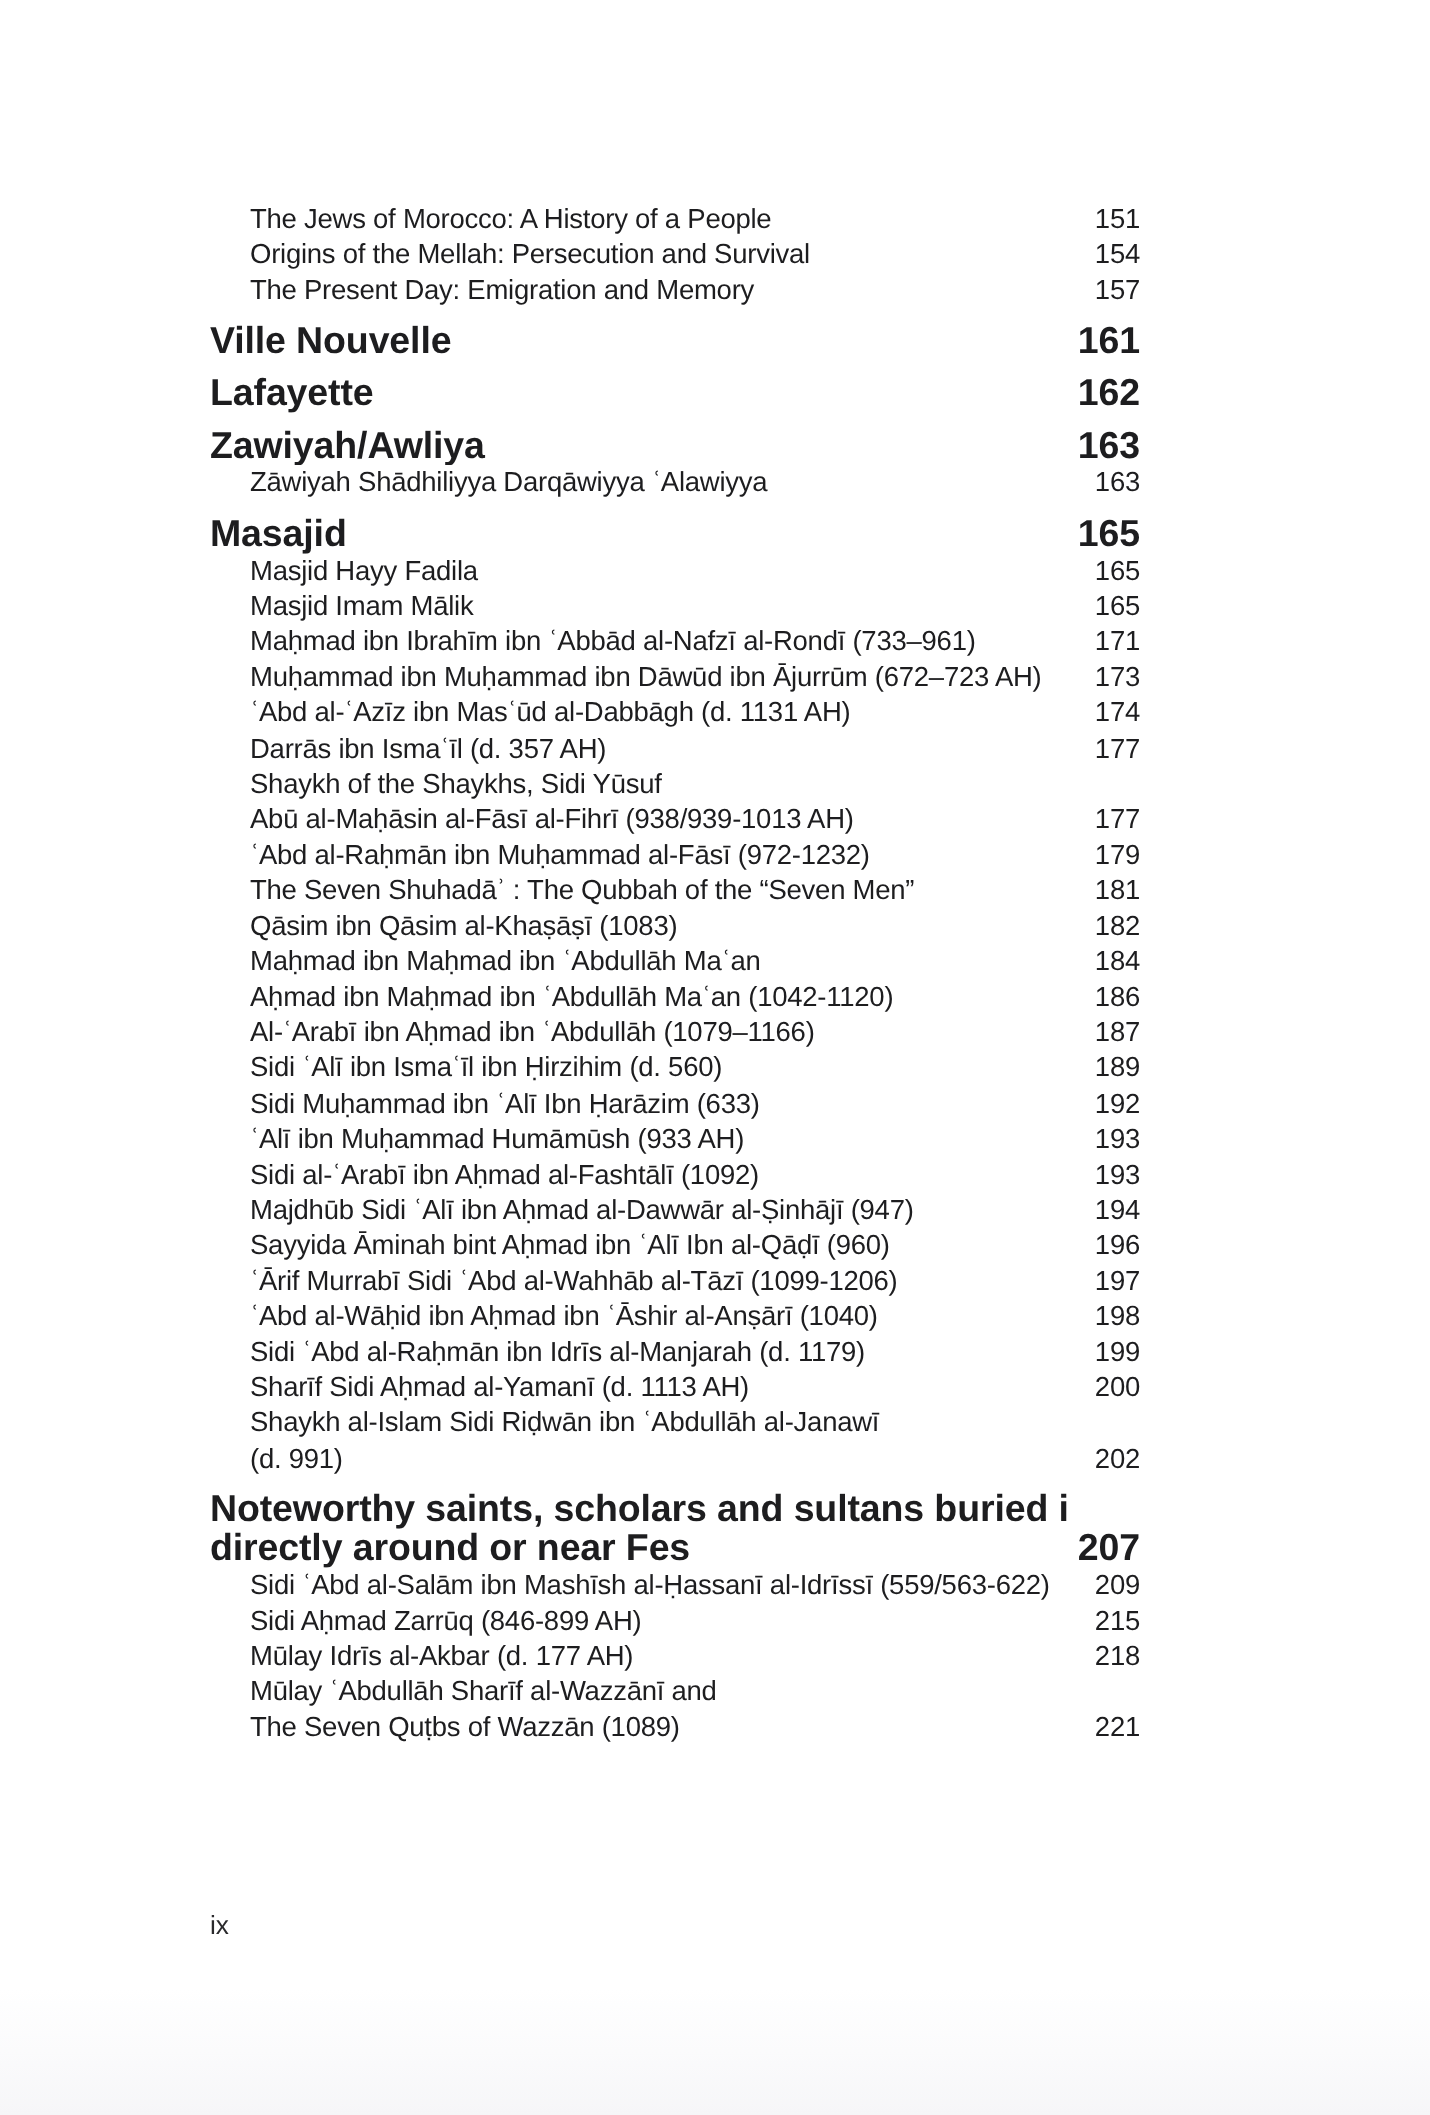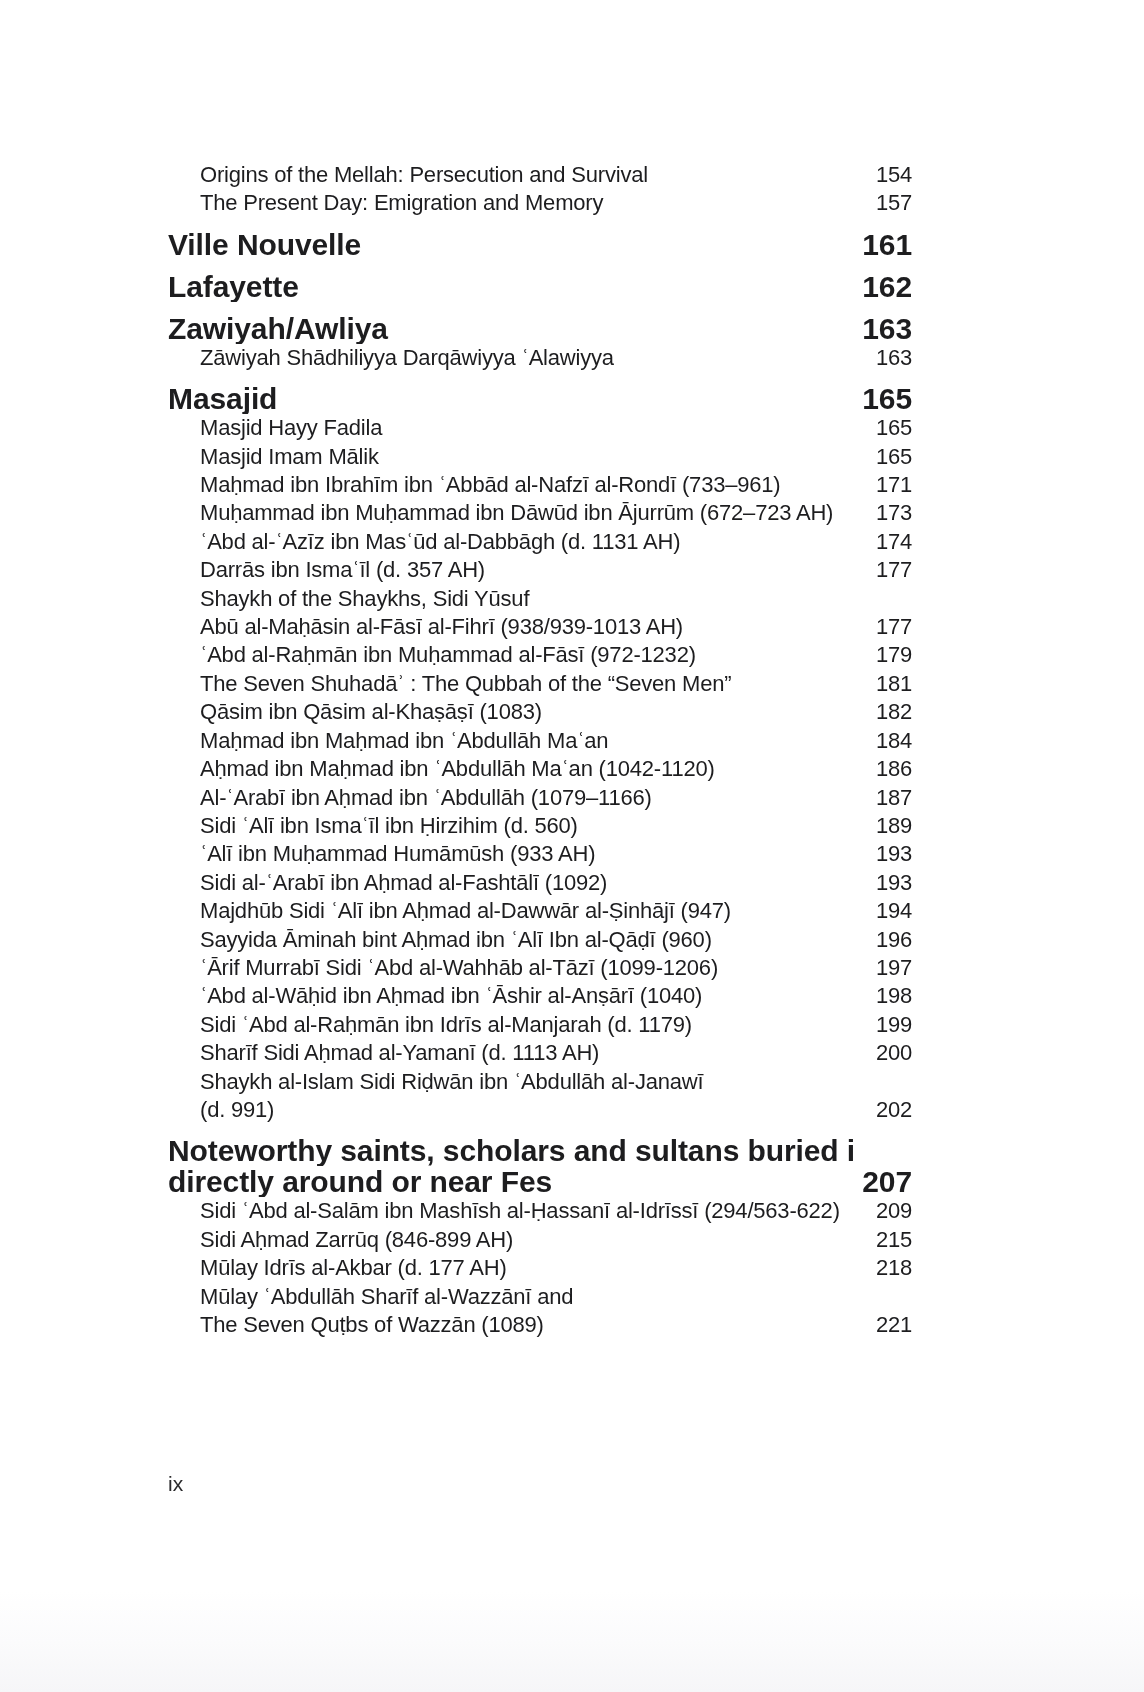--- a/index.html
+++ b/index.html
@@ -46,20 +46,24 @@
     line-height: 26px;
     color: #2a2a2c;
   }
 </style>
 </head>
 <body>
 
 <div class="page">
   <div class="toc" id="toc-list">
       <div class="row lvl1">
+    <span class="title">The Jews of Morocco: A History of a People</span>
+    <span class="pageno">151</span>
+  </div>
+      <div class="row lvl1">
     <span class="title">Origins of the Mellah: Persecution and Survival</span>
     <span class="pageno">154</span>
   </div>
       <div class="row lvl1">
     <span class="title">The Present Day: Emigration and Memory</span>
     <span class="pageno">157</span>
   </div>
       <div class="row heading">
     <span class="title">Ville Nouvelle</span>
     <span class="pageno">161</span>
@@ -134,20 +138,24 @@
   </div>
       <div class="row lvl1">
     <span class="title">Al-ʿArabī ibn Aḥmad ibn ʿAbdullāh (1079–1166)</span>
     <span class="pageno">187</span>
   </div>
       <div class="row lvl1">
     <span class="title">Sidi ʿAlī ibn Ismaʿīl ibn Ḥirzihim (d. 560)</span>
     <span class="pageno">189</span>
   </div>
       <div class="row lvl1">
+    <span class="title">Sidi Muḥammad ibn ʿAlī Ibn Ḥarāzim (633)</span>
+    <span class="pageno">192</span>
+  </div>
+      <div class="row lvl1">
     <span class="title">ʿAlī ibn Muḥammad Humāmūsh (933 AH)</span>
     <span class="pageno">193</span>
   </div>
       <div class="row lvl1">
     <span class="title">Sidi al-ʿArabī ibn Aḥmad al-Fashtālī (1092)</span>
     <span class="pageno">193</span>
   </div>
       <div class="row lvl1">
     <span class="title">Majdhūb Sidi ʿAlī ibn Aḥmad al-Dawwār al-Ṣinhājī (947)</span>
     <span class="pageno">194</span>
@@ -182,21 +190,21 @@
   </div>
       <div class="row heading">
     <span class="title">Noteworthy saints, scholars and sultans buried in the provinces</span>
     <span class="pageno"></span>
   </div>
       <div class="row heading cont">
     <span class="title">directly around or near Fes</span>
     <span class="pageno">207</span>
   </div>
       <div class="row lvl1">
-    <span class="title">Sidi ʿAbd al-Salām ibn Mashīsh al-Ḥassanī al-Idrīssī  (294/563-622)</span>
+    <span class="title">Sidi ʿAbd al-Salām ibn Mashīsh al-Ḥassanī al-Idrīssī  (559/563-622)</span>
     <span class="pageno">209</span>
   </div>
       <div class="row lvl1">
     <span class="title">Sidi Aḥmad Zarrūq (846-899 AH)</span>
     <span class="pageno">215</span>
   </div>
       <div class="row lvl1">
     <span class="title">Mūlay Idrīs al-Akbar (d. 177 AH)</span>
     <span class="pageno">218</span>
   </div>

